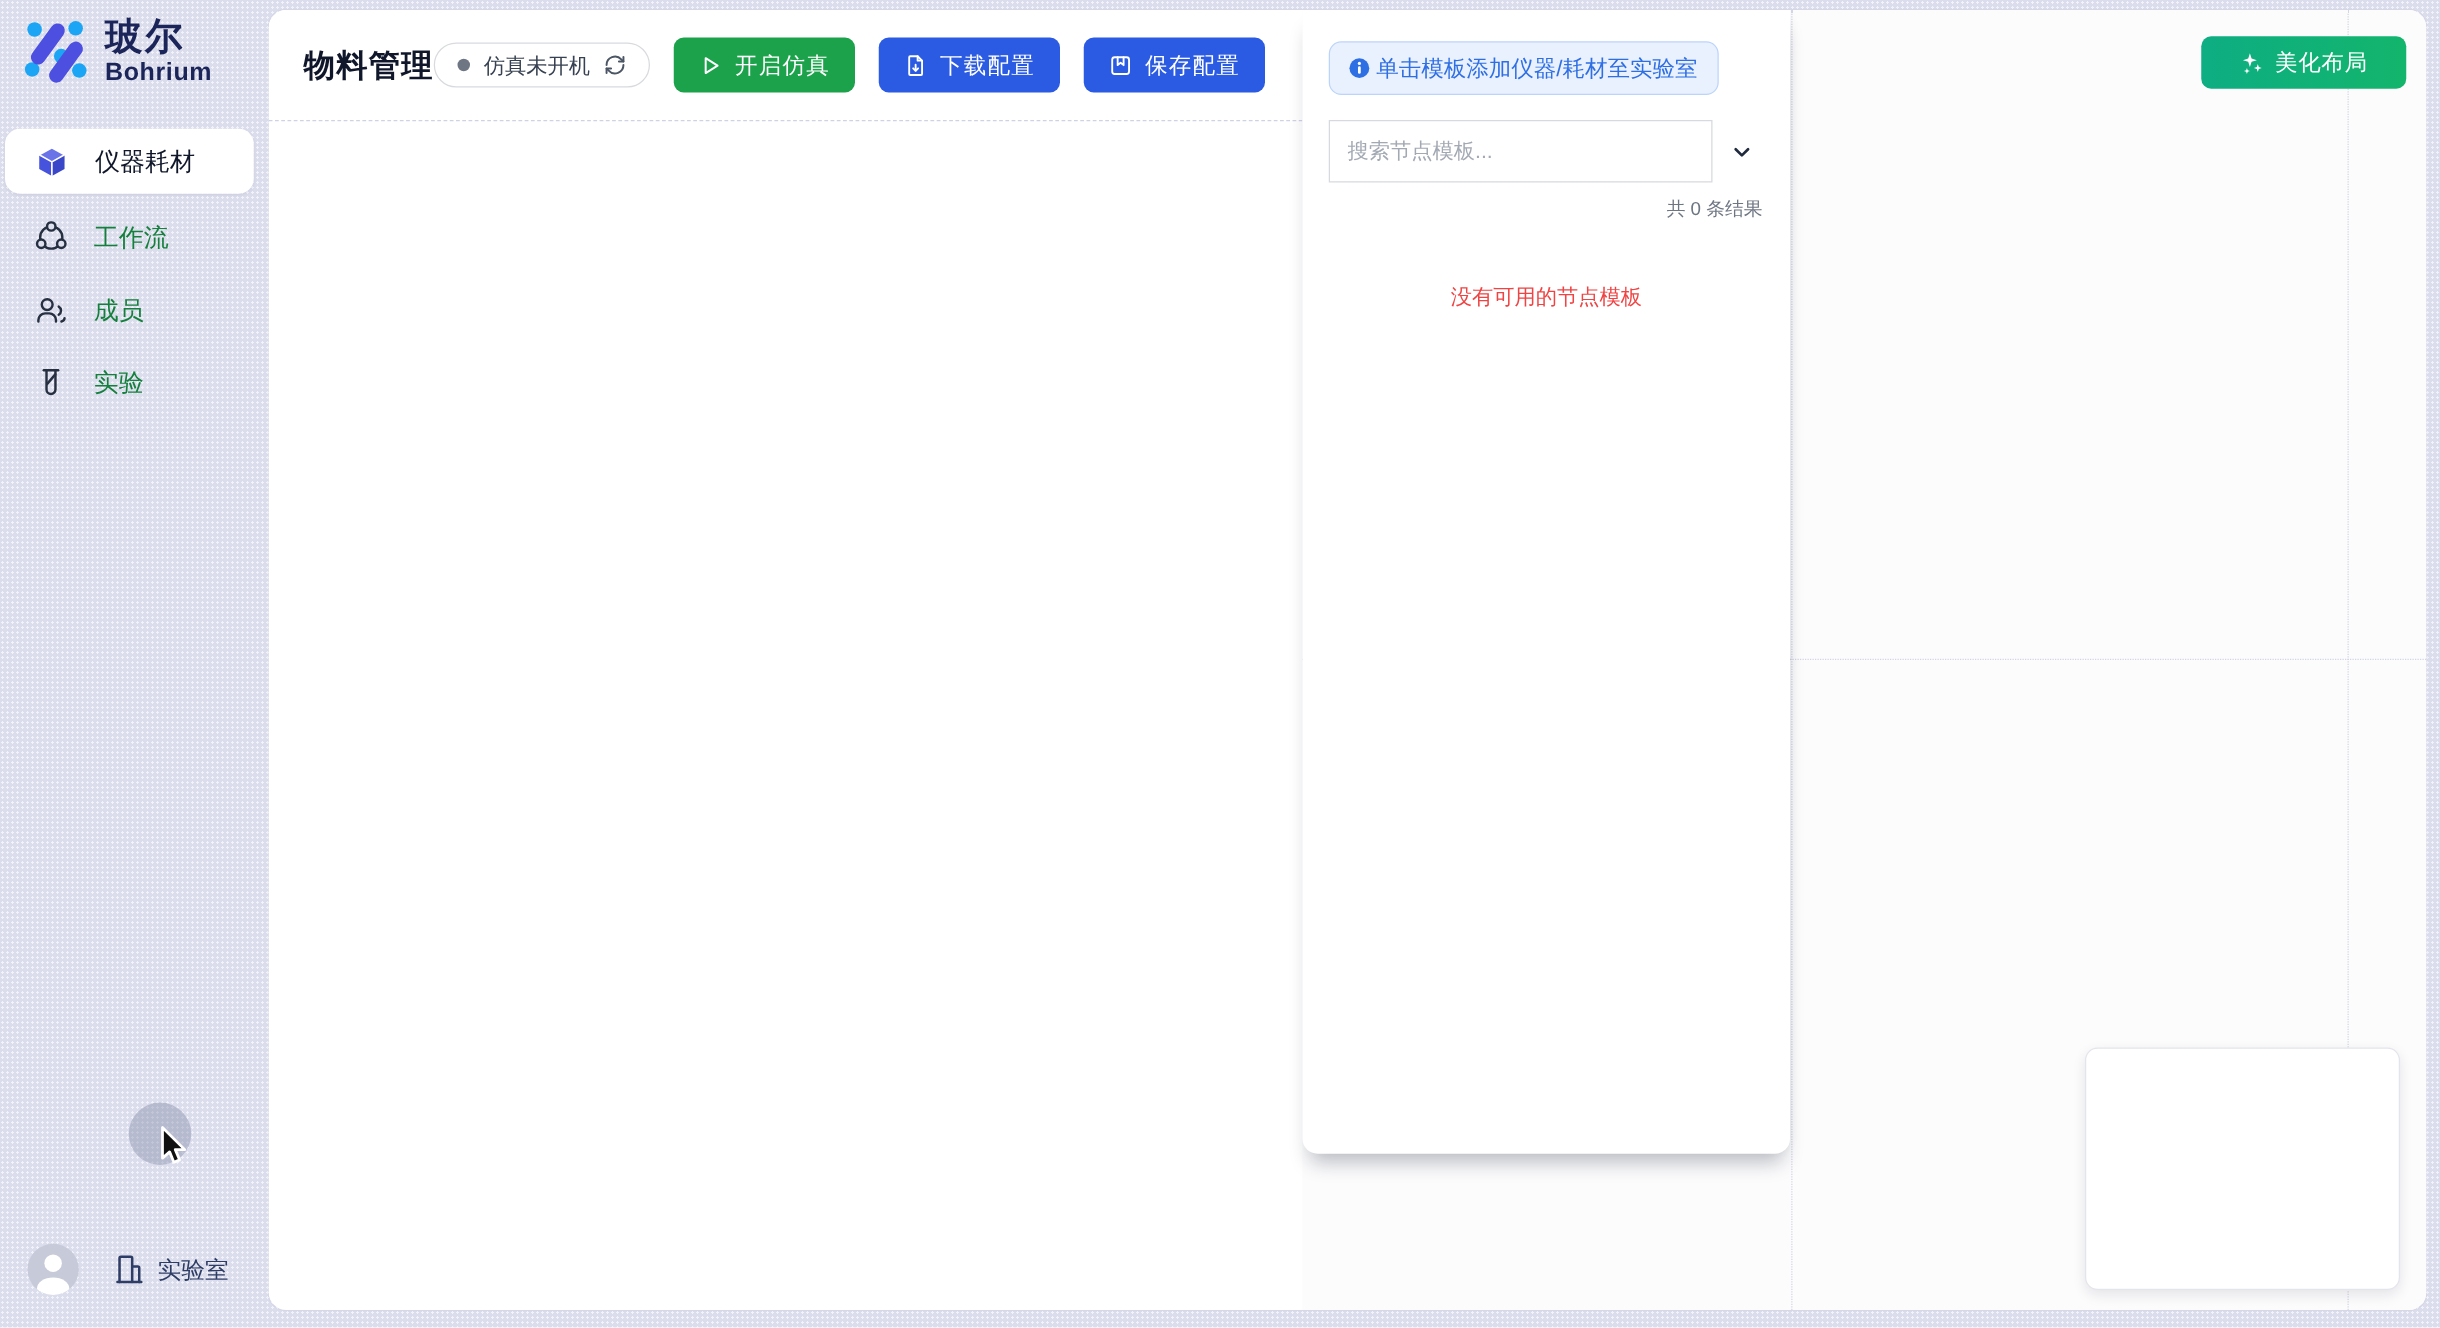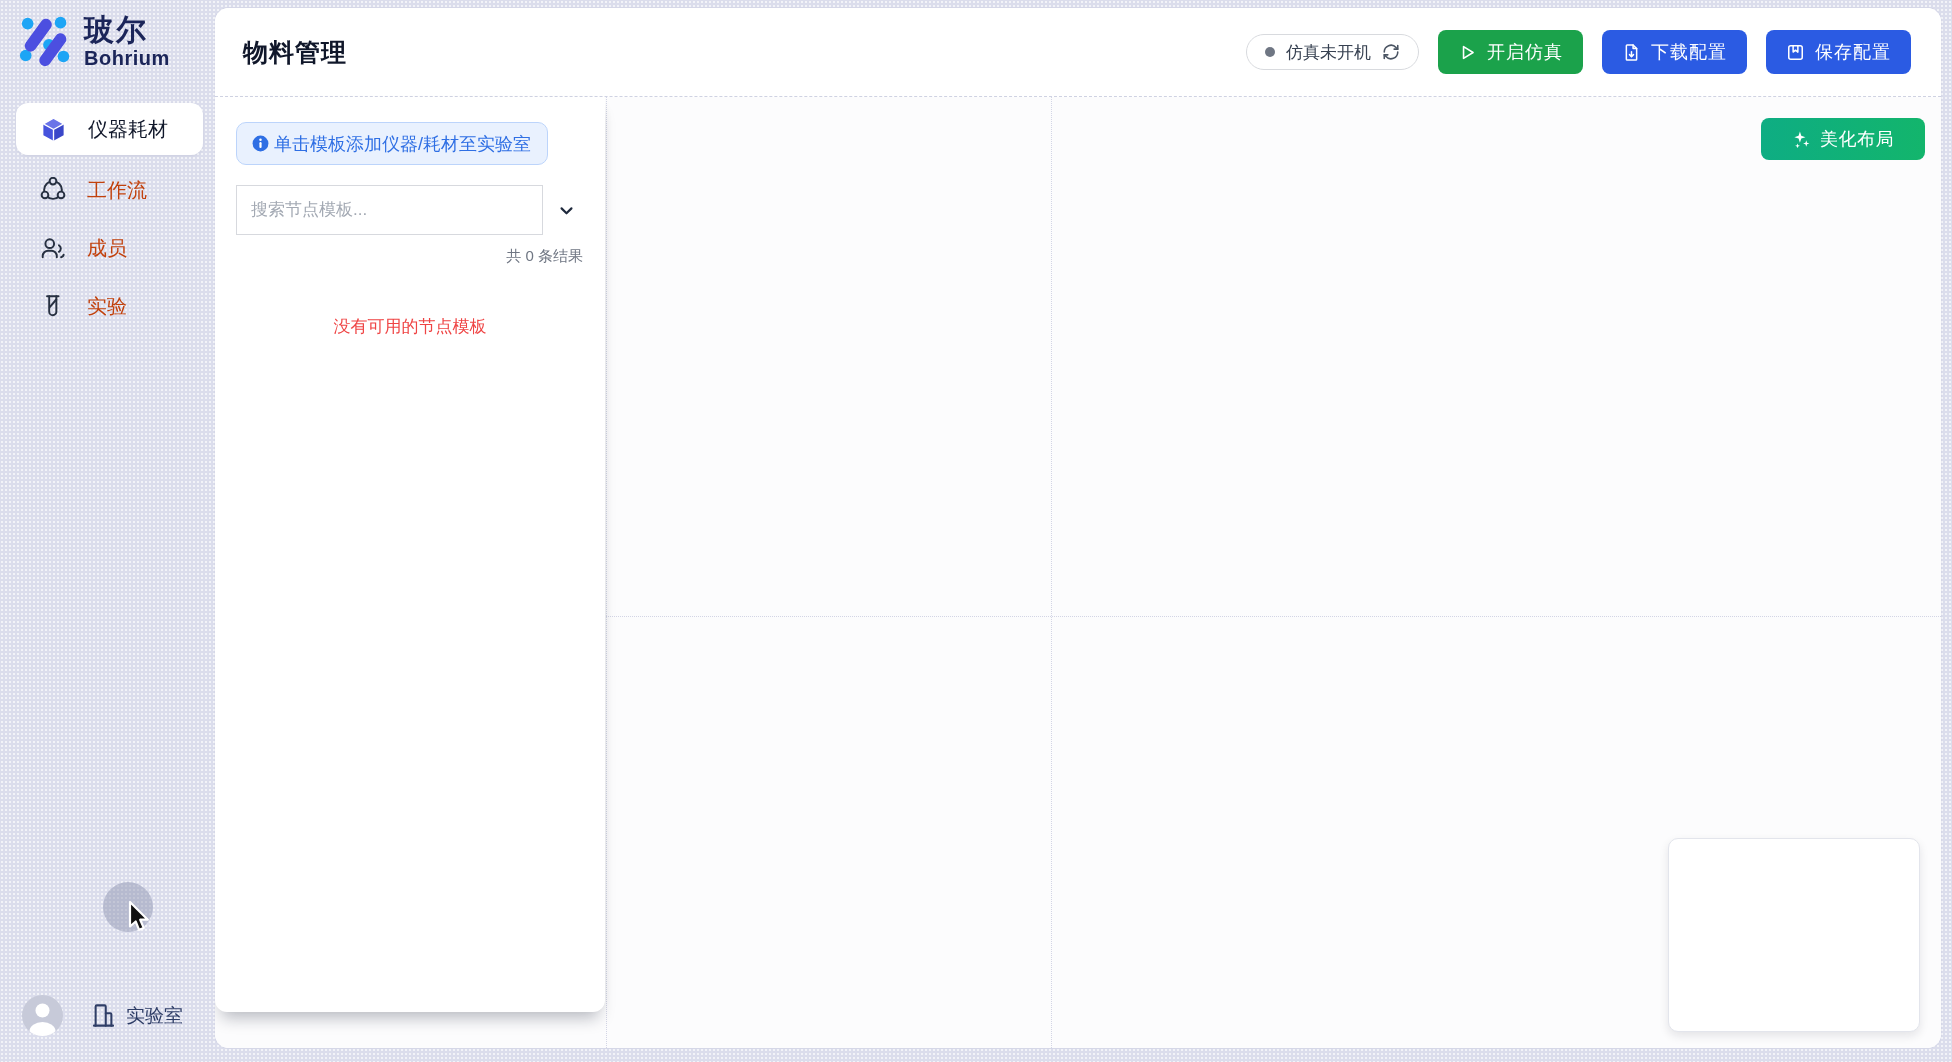--- a/index.html
+++ b/index.html
@@ -11,41 +11,41 @@
     background-size:4px 4px;
     position:relative;
     color:#1f2937;
   }
 
   
   .sidebar { position:absolute; left:0; top:0; width:215px; height:1062px; }
   .logo-row { position:absolute; left:18px; top:12px; display:flex; align-items:center; gap:8px; }
   .logo-text .cn { font-size:30px; font-weight:bold; color:#1b2559; letter-spacing:2px; line-height:34px; }
   .logo-text .en { font-size:20px; font-weight:bold; color:#1b2559; letter-spacing:.5px; }
-  .nav { position:absolute; left:16px; right:12px; top:103px; }
+  .nav { position:absolute; left:4px; right:12px; top:103px; }
   .nav-item { height:46px; margin-bottom:12px; display:flex; align-items:center; gap:21px;
-              padding-left:24px; border-radius:12px; font-size:20px; color:#c2410c; cursor:pointer; }
+              padding-left:24px; border-radius:12px; font-size:20px; color:#15803d; cursor:pointer; }
   .nav-item.active { background:#fff; height:52px; box-shadow:0 1px 3px rgba(30,40,90,.08); font-weight:500; color:#10172a; }
   .nav-item svg { flex:0 0 auto; }
   .sidebar-bottom { position:absolute; left:22px; bottom:26px; display:flex; align-items:center; }
   .avatar { width:41px; height:41px; border-radius:50%; background:#c7cad9; overflow:hidden; position:relative; }
   .lab-entry { display:flex; align-items:center; gap:9px; margin-left:27px; color:#2e3d66; font-size:19px; font-weight:500; cursor:pointer; }
 
   
   .app-card { position:absolute; left:215px; top:8px; width:1726px; height:1040px;
               background:#fff; border-radius:14px; display:flex; overflow:hidden;
               box-shadow:0 0 0 1px rgba(120,126,160,.06); }
 
   .materials-panel { width:347px; flex:0 0 auto; border-right:1px solid #ebecf2; }
   .panel-header { display:flex; align-items:center; padding:30px 16px 0 14px; }
   .panel-title { font-size:19px; font-weight:bold; color:#10172a; }
   .panel-count { font-size:16px; color:#7b8290; margin-left:8px; }
   .collapse-btn { margin-left:auto; width:28px; height:28px; display:flex; align-items:center; justify-content:center; cursor:pointer; border-radius:6px; }
 
-  .main { flex:1; display:flex; flex-direction:column; min-width:0; }
+  .main { flex:1; display:flex; flex-direction:row; min-width:0; }
   .main-header { height:89px; flex:0 0 auto; display:flex; align-items:center; padding:0 30px 0 28px;
                  border-bottom:1px dashed #cfd2e2; background:#fff; }
   .main-title { font-size:25px; font-weight:bold; color:#10172a; letter-spacing:1px; }
   .header-actions { margin-left:auto; display:flex; align-items:center; gap:19px; }
   .status-pill { height:36px; display:flex; align-items:center; gap:11px; padding:0 18px;
                  border:1px solid #d8dade; border-radius:20px; background:#fff; font-size:17px; color:#374151; cursor:pointer; }
   .status-dot { width:10px; height:10px; border-radius:50%; background:#6f7683; }
   .btn { height:44px; display:flex; align-items:center; gap:10px; padding:0 20px; border:none;
          border-radius:8px; font-size:18px; font-weight:400; color:#fff; cursor:pointer;
          font-family:inherit; letter-spacing:1px; }

